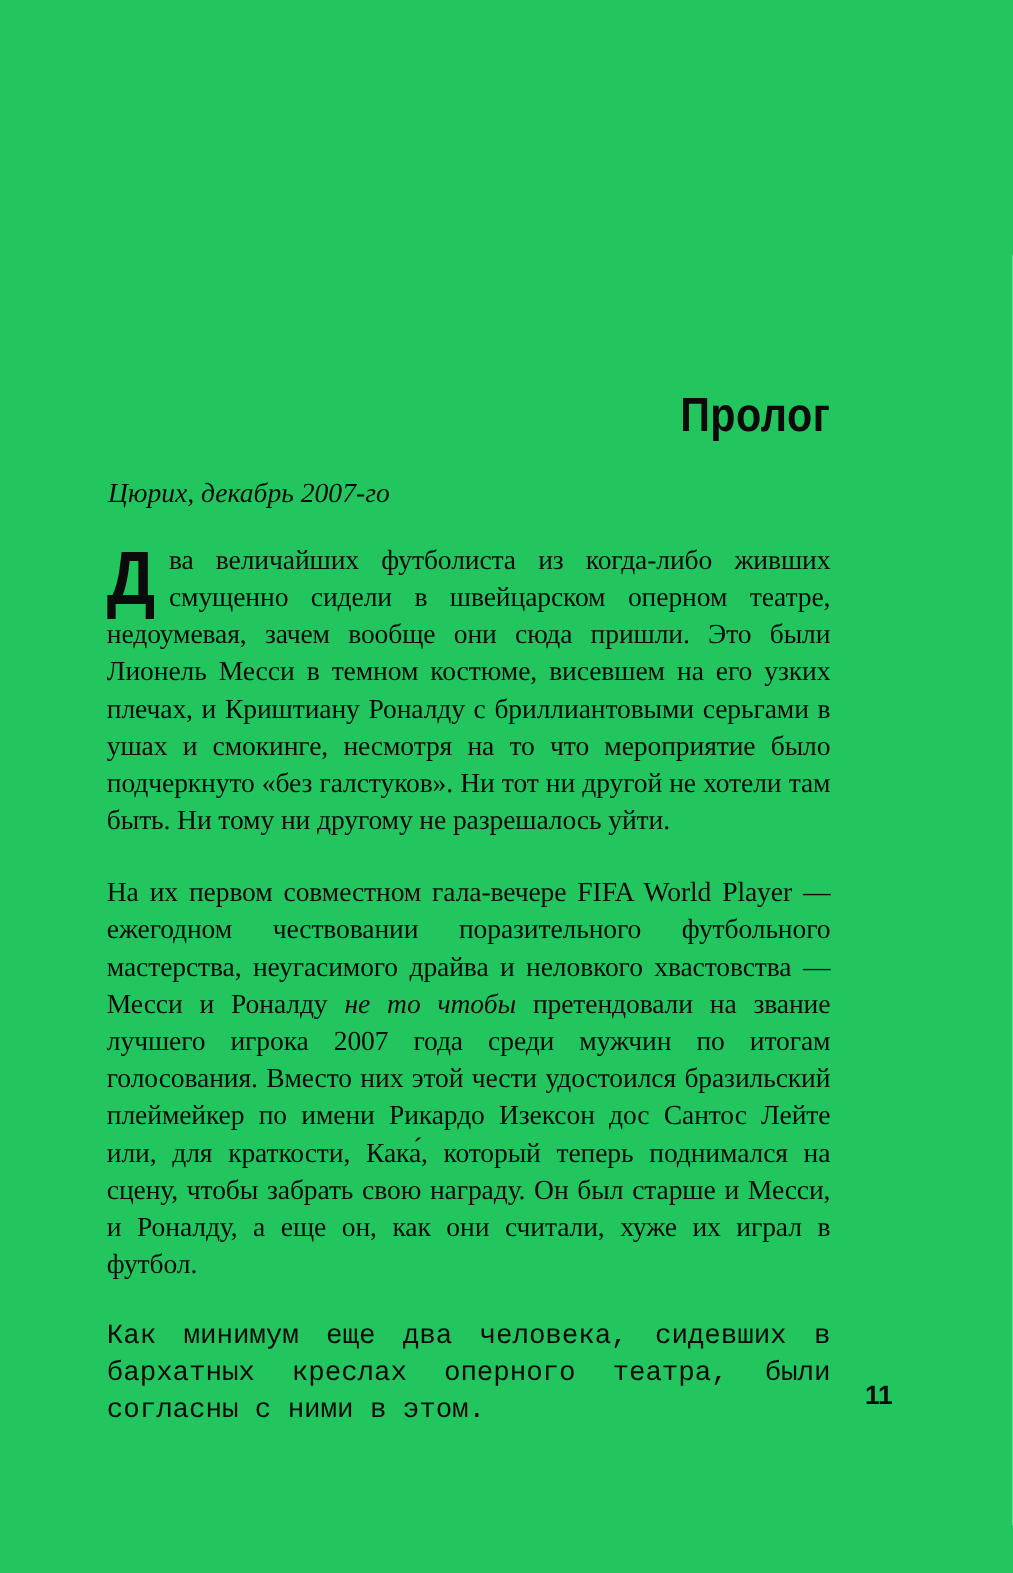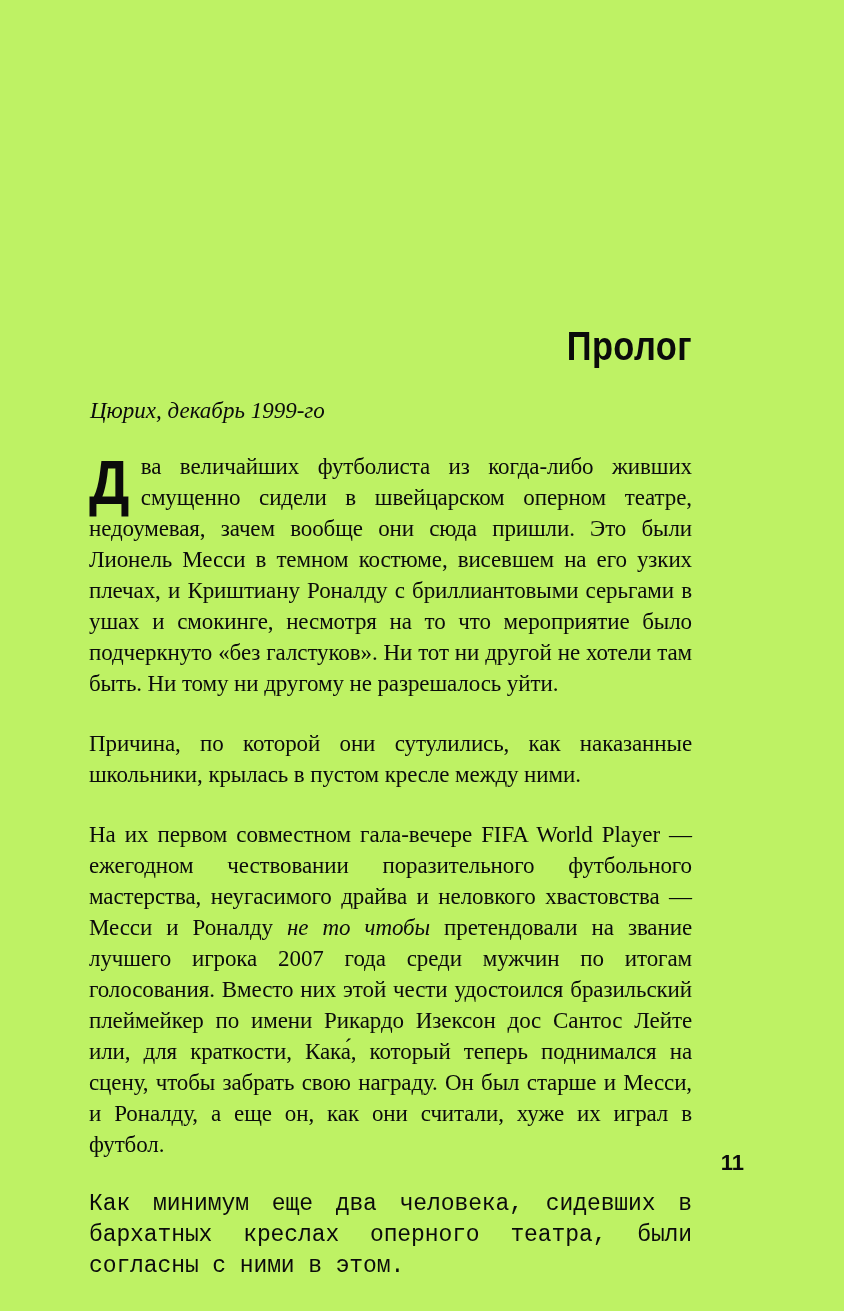--- a/index.html
+++ b/index.html
@@ -4,21 +4,21 @@
 <style>
   html, body {
     margin: 0;
     padding: 0;
     background: #ffffff;
   }
   .page {
     position: relative;
     width: 844px;
     height: 1311px;
-    background: #bef264;
+    background: #22c55e;
     color: #0b0b0b;
     overflow: hidden;
   }
   .chapter-title {
     position: absolute;
     left: 89px;
     top: 326px;
     width: 603px;
     text-align: right;
     font-family: "Liberation Sans", "DejaVu Sans", sans-serif;
@@ -81,31 +81,28 @@
     line-height: 1;
   }
 </style>
 </head>
 <body>
 
 <div class="page">
 
   <div class="chapter-title">Пролог</div>
 
-  <div class="dateline">Цюрих, декабрь 1999-го</div>
+  <div class="dateline">Цюрих, декабрь 2007-го</div>
 
   <div class="text-block">
 
     <p>
       <span class="dropcap">Д</span><span>ва величайших футболиста из когда-либо живших смущенно сидели в швейцарском оперном театре, недоумевая, зачем вообще они сюда пришли. Это были Лионель Месси в темном костюме, висевшем на его узких плечах, и Криштиану Роналду с бриллиантовыми серьгами в ушах и смокинге, несмотря на то что мероприятие было подчеркнуто «без галстуков». Ни тот ни другой не хотели там быть. Ни тому ни другому не разрешалось уйти.</span>
     </p>
 
-    <p>
-      <span>Причина, по которой они сутулились, как наказанные школьники, крылась в пустом кресле между ними.</span>
-    </p>
 
     <p>
       <span>На их первом совместном гала-вечере FIFA World Player — ежегодном чествовании поразительного футбольного мастерства, неугасимого драйва и неловкого хвастовства — Месси и Роналду </span><span class="italic-phrase">не то чтобы</span><span> претендовали на звание лучшего игрока 2007 года среди мужчин по итогам голосования. Вместо них этой чести удостоился бразильский плеймейкер по имени Рикардо Изексон дос Сантос Лейте или, для краткости, Кака́, который теперь поднимался на сцену, чтобы забрать свою награду. Он был старше и Месси, и Роналду, а еще он, как они считали, хуже их играл в футбол.</span>
     </p>
 
     <p>
       <span>Как минимум еще два человека, сидевших в бархатных креслах оперного театра, были согласны с ними в этом.</span>
     </p>
 
   </div>

